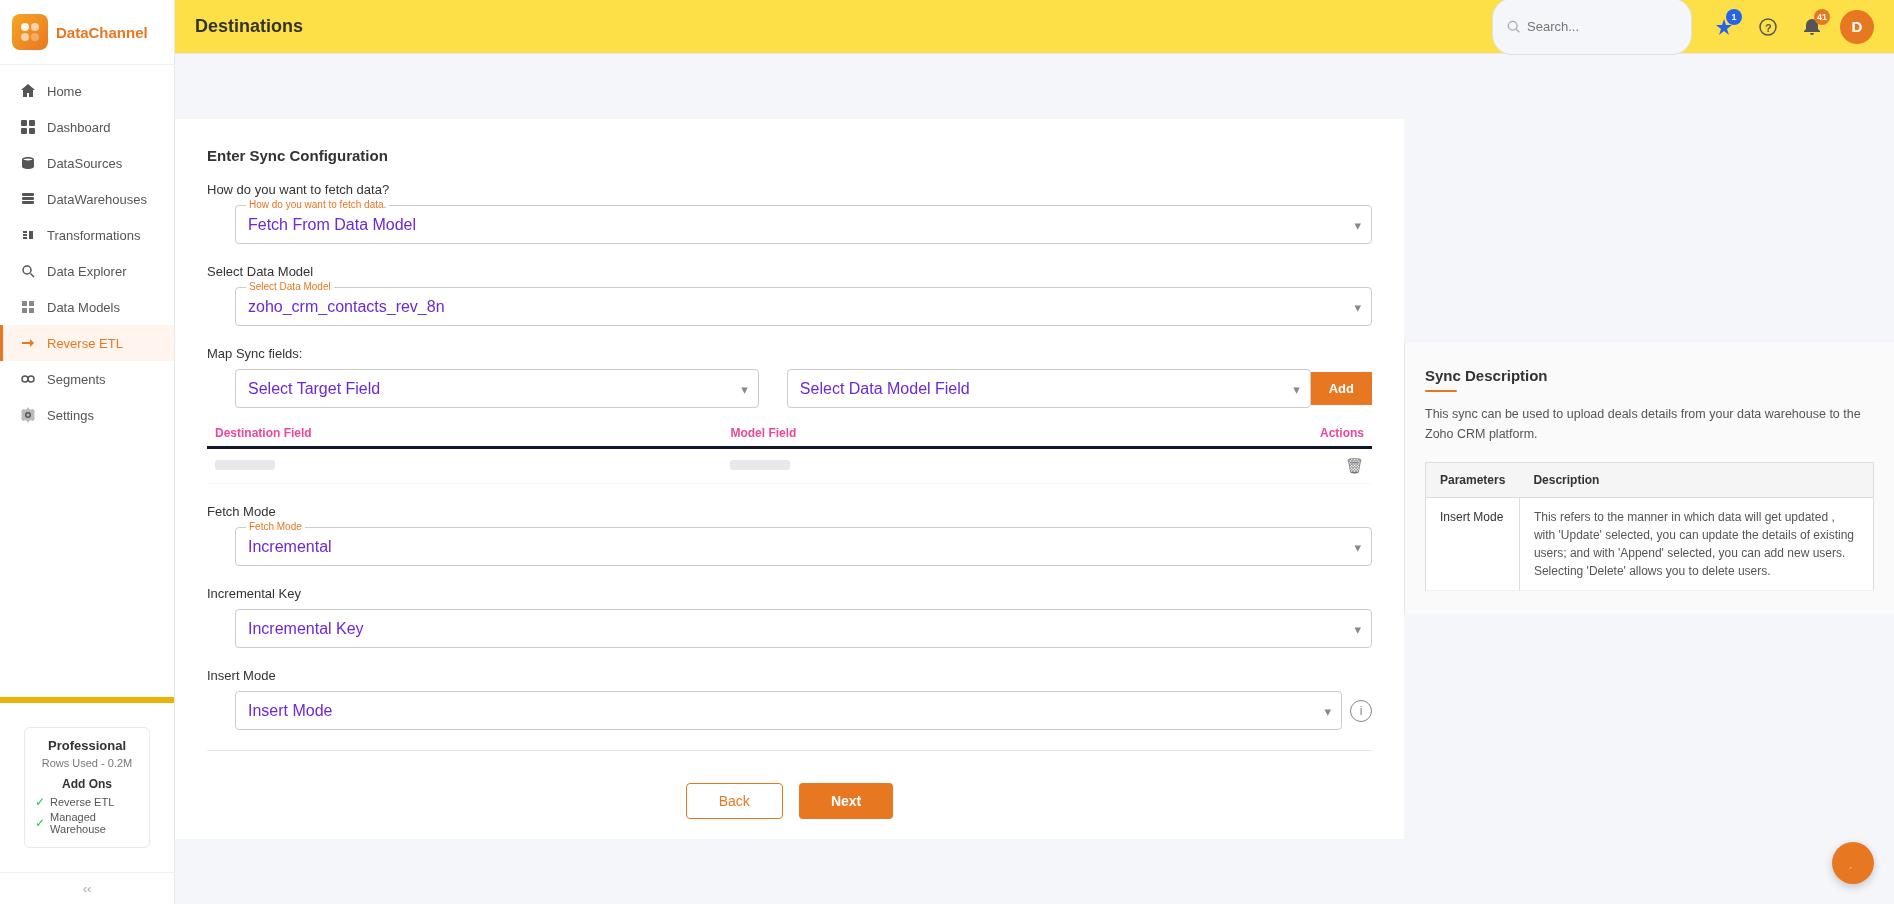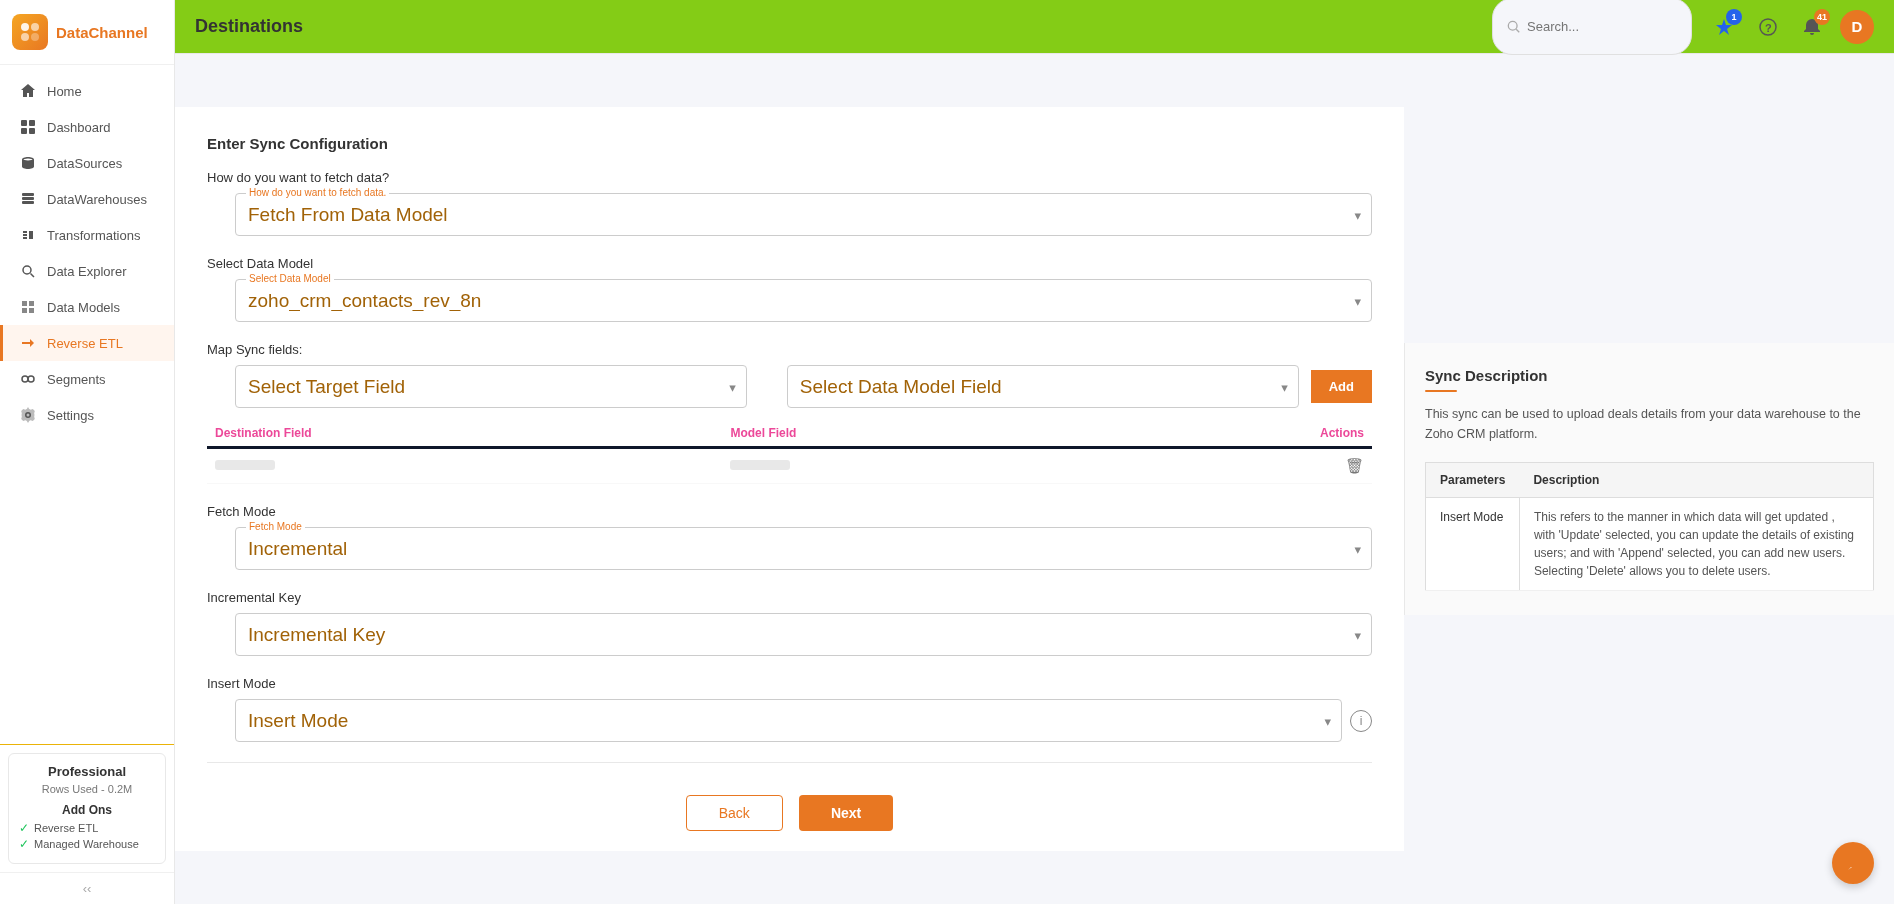--- a/index.html
+++ b/index.html
@@ -46,22 +46,22 @@
       cursor: pointer;
       color: #555;
       font-size: 13px;
       border-left: 3px solid transparent;
       transition: background 0.15s;
     }
     .nav-item.active { color: #e87722; background: #fff5ee; border-left: 3px solid #e87722; }
     .nav-item .nav-icon { width: 18px; height: 18px; display: flex; align-items: center; justify-content: center; flex-shrink: 0; }
 
     .sidebar-bottom {
-      border-top: 1px solid #eab308;
-      padding: 8px;
+      border-top: 6px solid #eab308;
+      padding: 24px;
     }
     .plan-box {
       background: #fff;
       border: 1px solid #e8e8e8;
       border-radius: 6px;
       padding: 10px;
     }
     .plan-name { font-weight: 600; font-size: 13px; color: #333; text-align: center; margin-bottom: 4px; }
     .plan-rows { font-size: 11px; color: #777; text-align: center; margin-bottom: 8px; }
     .addons-title { font-size: 12px; font-weight: 600; color: #333; margin-bottom: 4px; text-align: center; }
@@ -81,21 +81,21 @@
     
     .main-content {
       flex: 1;
       display: flex;
       flex-direction: column;
       overflow: hidden;
     }
 
     
     .header {
-      background: #84cc16;
+      background: #fde047;
       border-bottom: 1px solid #e8e8e8;
       display: flex;
       align-items: center;
       padding: 0 20px;
       height: 54px;
       gap: 16px;
       flex-shrink: 0;
     }
     .header-title { font-size: 18px; font-weight: 600; color: #333; flex: 1; }
     .search-box {
@@ -184,22 +184,22 @@
       background: #fff;
       border: 1px solid #ccc;
       border-radius: 4px;
       margin-left: 28px;
     }
     .select-wrapper select {
       width: 100%;
       padding: 10px 36px 10px 12px;
       border: none;
       background: transparent;
-      font-size: 19px;
-      color: #a16207;
+      font-size: 16px;
+      color: #6d28d9;
       outline: none;
       appearance: none;
       cursor: pointer;
     }
     .select-wrapper .chevron {
       position: absolute;
       right: 10px;
       top: 50%;
       transform: translateY(-50%);
       color: #888;
@@ -217,21 +217,20 @@
       color: #e87722;
       background: #fff;
       padding: 0 3px;
       z-index: 1;
     }
 
     
     .map-fields-row {
       display: flex;
       align-items: center;
-      gap: 12px;
       margin-bottom: 12px;
     }
     .map-select { flex: 1; }
     .add-btn {
       background: #e87722;
       color: #fff;
       border: none;
       border-radius: 0;
       padding: 9px 18px;
       font-size: 13px;

